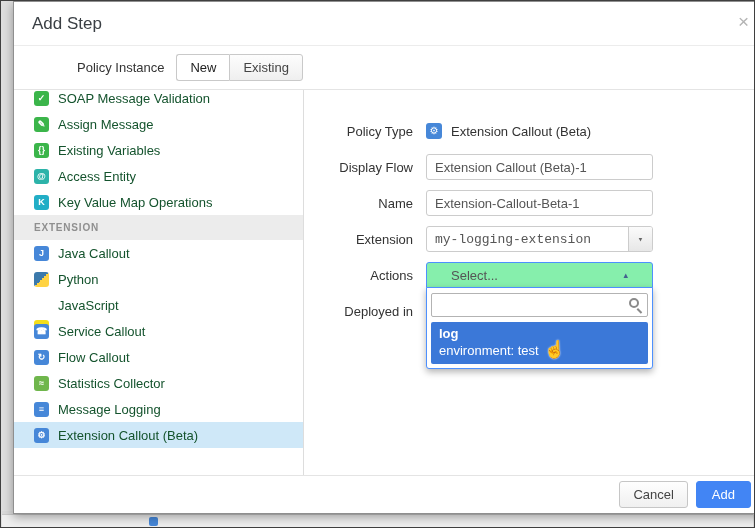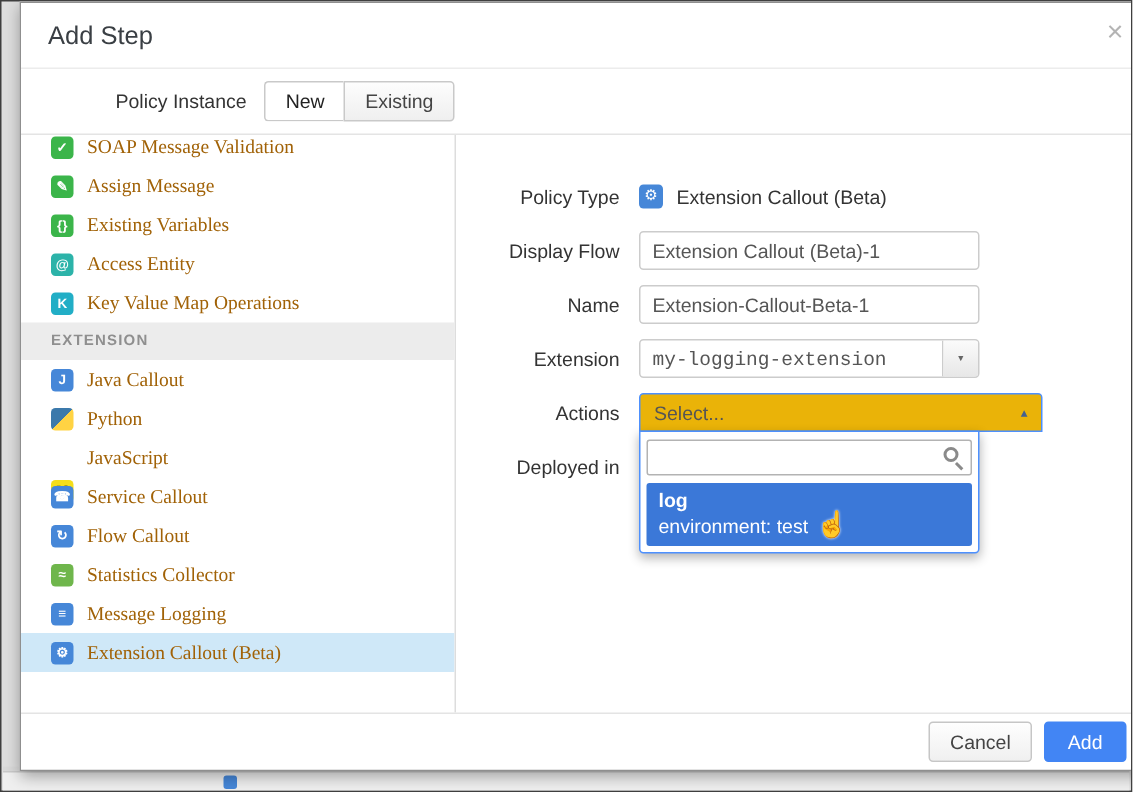--- a/index.html
+++ b/index.html
@@ -28,38 +28,38 @@
 
   .modal-body { position:relative; display:flex; height:387px; overflow:hidden; }
 
   .plist { width:290px; border-right:1px solid #dddddd; overflow:hidden; }
   .plist-inner { margin-top:-5px; }
   .plist-item { height:26px; display:flex; align-items:center; padding-left:20px; cursor:pointer; }
   .plist-item.selected { background:var(--selected-item-bg, #cfe8f8); }
   .picon { width:15px; height:15px; border-radius:3px; color:#fff; font-size:9px; font-weight:bold; line-height:15px; text-align:center; margin-right:9px; flex:0 0 15px; overflow:hidden; }
   .picon.icon-js { color:#5b5200; }
   .picon.icon-python { background:linear-gradient(135deg,#3b79ab 50%,#ffd343 50%); }
-  .plabel { font-size:13px; color:#a16207; white-space:nowrap;font-family:Liberation Serif, serif; }
+  .plabel { font-size:13px; color:#14532d; white-space:nowrap; }
   .plist-section { height:25px; background:#ececec; display:flex; align-items:center; padding-left:20px; font-size:10px; font-weight:bold; color:#8f8f8f; letter-spacing:.8px; }
 
   .form { flex:1; padding-top:28px; position:relative; }
   .form-row { display:flex; align-items:center; margin-bottom:10px; min-height:26px; }
   .form-label { flex:0 0 109px; width:109px; text-align:right; font-size:13px; color:#333; margin-right:13px; }
   .form-control { position:relative; width:227px; }
 
   .ptype-value { display:flex; align-items:center; font-size:13px; color:#333; }
   .ptype-icon { width:16px; height:16px; border-radius:3px; color:#fff; font-size:10px; line-height:16px; text-align:center; margin-right:9px; }
 
   .text-input { width:227px; height:26px; border:1px solid #ccc; border-radius:3px; padding:0 8px; font-size:13px; color:#555; font-family:inherit; background:#fff; }
 
   .select-box { width:227px; height:26px; border:1px solid #ccc; border-radius:3px; background:#fff; display:flex; align-items:center; cursor:pointer;font-family:Liberation Mono, monospace; }
   .select-value { flex:1; font-size:13px; color:#555; padding-left:8px; white-space:nowrap; overflow:hidden; }
   .select-arrow { width:24px; height:24px; border-left:1px solid #ccc; background:linear-gradient(#fbfbfb,#e7e7e7); display:flex; align-items:center; justify-content:center; font-size:9px; color:#666; border-radius:0 2px 2px 0; }
 
-  .combo { width:269px; height:26px; border:1px solid var(--focus-border, #4d90fe); border-radius:3px 3px 0 0; background:#eab308; display:flex; align-items:center; padding:0 9px; cursor:pointer; position:relative; z-index:6; }
+  .combo { width:227px; height:26px; border:1px solid var(--focus-border, #4d90fe); border-radius:3px 3px 0 0; background:#86efac; display:flex; align-items:center; padding:0 24px; cursor:pointer; position:relative; z-index:6; }
   .combo-value { flex:1; font-size:13px; color:#555; }
   .combo-caret { font-size:9px; color:#44618f; }
 
   .dropdown-panel { position:absolute; top:25px; left:0; width:227px; background:#fff; border:1px solid var(--focus-border, #4d90fe); border-radius:0 0 3px 3px; box-shadow:0 3px 7px rgba(0,0,0,.3); z-index:10; padding:5px 4px 4px; }
   .dropdown-search { position:relative; margin-bottom:5px; }
   .search-input { width:100%; height:24px; border:1px solid #b3b3b3; border-radius:2px; padding:0 24px 0 6px; font-size:13px; font-family:inherit; color:#444; }
   .mag { position:absolute; right:9px; top:5px; width:10px; height:10px; border:2px solid #8a8a8a; border-radius:50%; }
   .mag::after { content:""; position:absolute; left:7px; top:8px; width:6px; height:2px; background:#8a8a8a; transform:rotate(45deg); transform-origin:0 0; }
   .dropdown-options { background:var(--dropdown-highlight, #3b78d8); border-radius:2px; }
   .opt-name { font-size:13px; font-weight:bold; color:#fff; padding:4px 8px 1px; cursor:pointer; }

